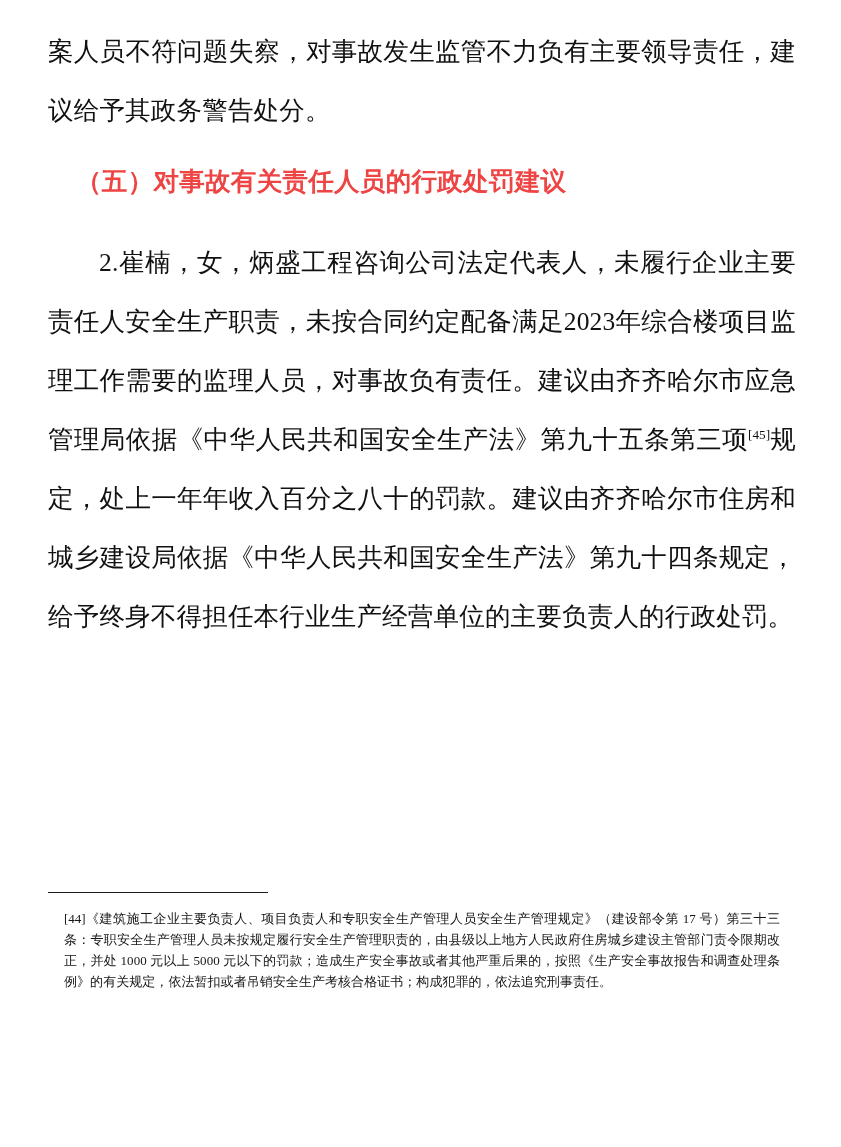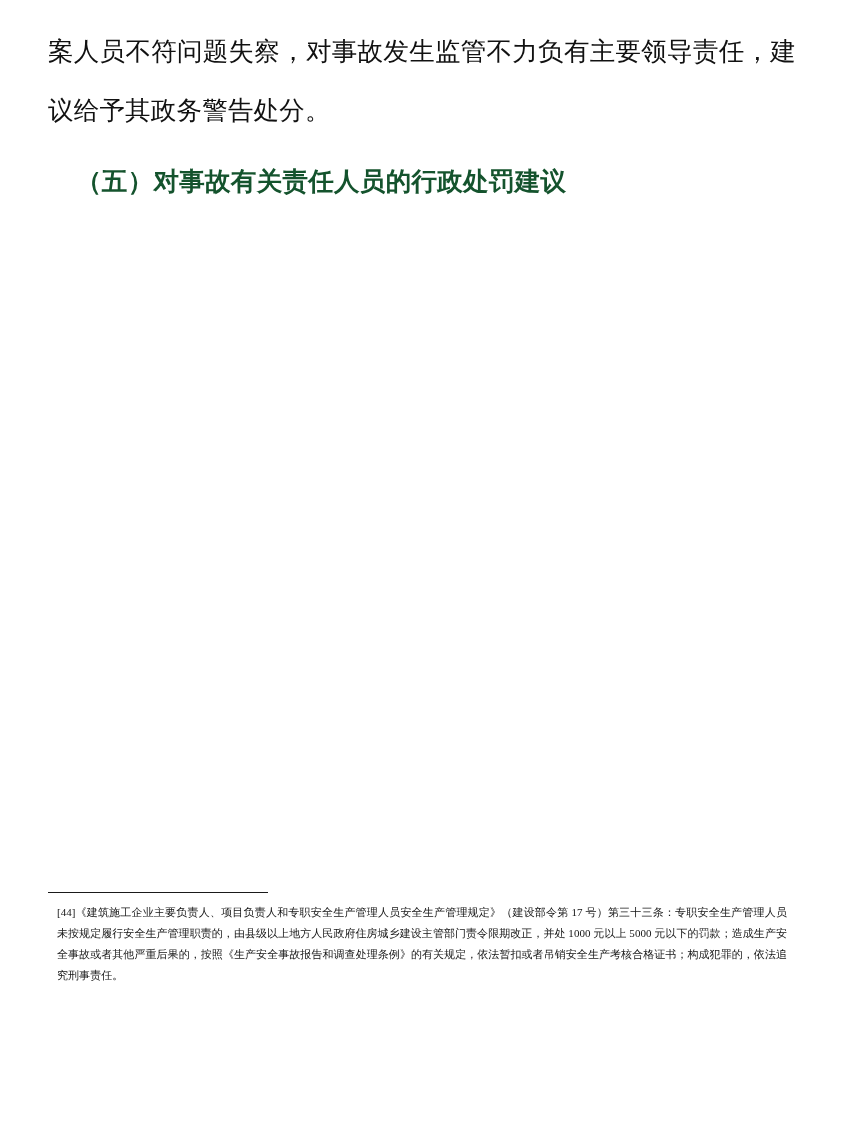--- a/index.html
+++ b/index.html
@@ -45,21 +45,21 @@
   }
   .body-p.indent {
     text-indent: 2em;
   }
   .section-heading {
     font-size: 25.5px;
     line-height: 59px;
     margin: 0;
     text-indent: 1.1em;
     font-weight: bold;
-    color: #14532d;
+    color: #ef4444;
     letter-spacing: 0.3px;
   }
   .gap-sm { height: 12px; }
   .gap-md { height: 22px; }
 
   sup.fnref {
     font-size: 0.52em;
     vertical-align: super;
     line-height: 0;
     letter-spacing: 0;
@@ -72,25 +72,25 @@
     top: 892px;
     width: 748px;
   }
   .fn-rule {
     width: 220px;
     height: 0;
     border-top: 1.4px solid #1a1a1a;
     margin: 0 0 7px 0;
   }
   .fn-item {
-    font-size: 11px;
+    font-size: 13px;
     line-height: 20.9px;
     text-align: justify;
     text-justify: inter-ideograph;
-    margin: 9px;
+    margin: 16px;
     color: #151515;
     letter-spacing: 0.05px;
   }
   .fn-mark {
     letter-spacing: 0;
   }
 
   
   .page-number {
     position: absolute;
@@ -112,20 +112,23 @@
 
     <p class="body-p cont">案人员不符问题失察，对事故发生监管不力负有主要领导责任，建议给予其政务警告处分。</p>
 
     <div class="gap-sm"></div>
 
     <h2 class="section-heading">（五）对事故有关责任人员的行政处罚建议</h2>
 
 
     <div class="gap-md"></div>
 
+    <p class="body-p indent">
+      <span>2.崔楠，女，炳盛工程咨询公司法定代表人，未履行企业主要责任人安全生产职责，未按合同约定配备满足2023年综合楼项目监理工作需要的监理人员，对事故负有责任。建议由齐齐哈尔市应急管理局依据《中华人民共和国安全生产法》第九十五条第三项</span><sup class="fnref">[45]</sup><span>规定，处上一年年收入百分之八十的罚款。建议由齐齐哈尔市住房和城乡建设局依据《中华人民共和国安全生产法》第九十四条规定，给予终身不得担任本行业生产经营单位的主要负责人的行政处罚。</span>
+    </p>
 
   </div>
 
   <div class="footnotes">
     <div class="fn-rule"></div>
 
     <p class="fn-item">
       <span class="fn-mark">[44]</span><span>《建筑施工企业主要负责人、项目负责人和专职安全生产管理人员安全生产管理规定》（建设部令第 17 号）第三十三条：专职安全生产管理人员未按规定履行安全生产管理职责的，由县级以上地方人民政府住房城乡建设主管部门责令限期改正，并处 1000 元以上 5000 元以下的罚款；造成生产安全事故或者其他严重后果的，按照《生产安全事故报告和调查处理条例》的有关规定，依法暂扣或者吊销安全生产考核合格证书；构成犯罪的，依法追究刑事责任。</span>
     </p>
 

